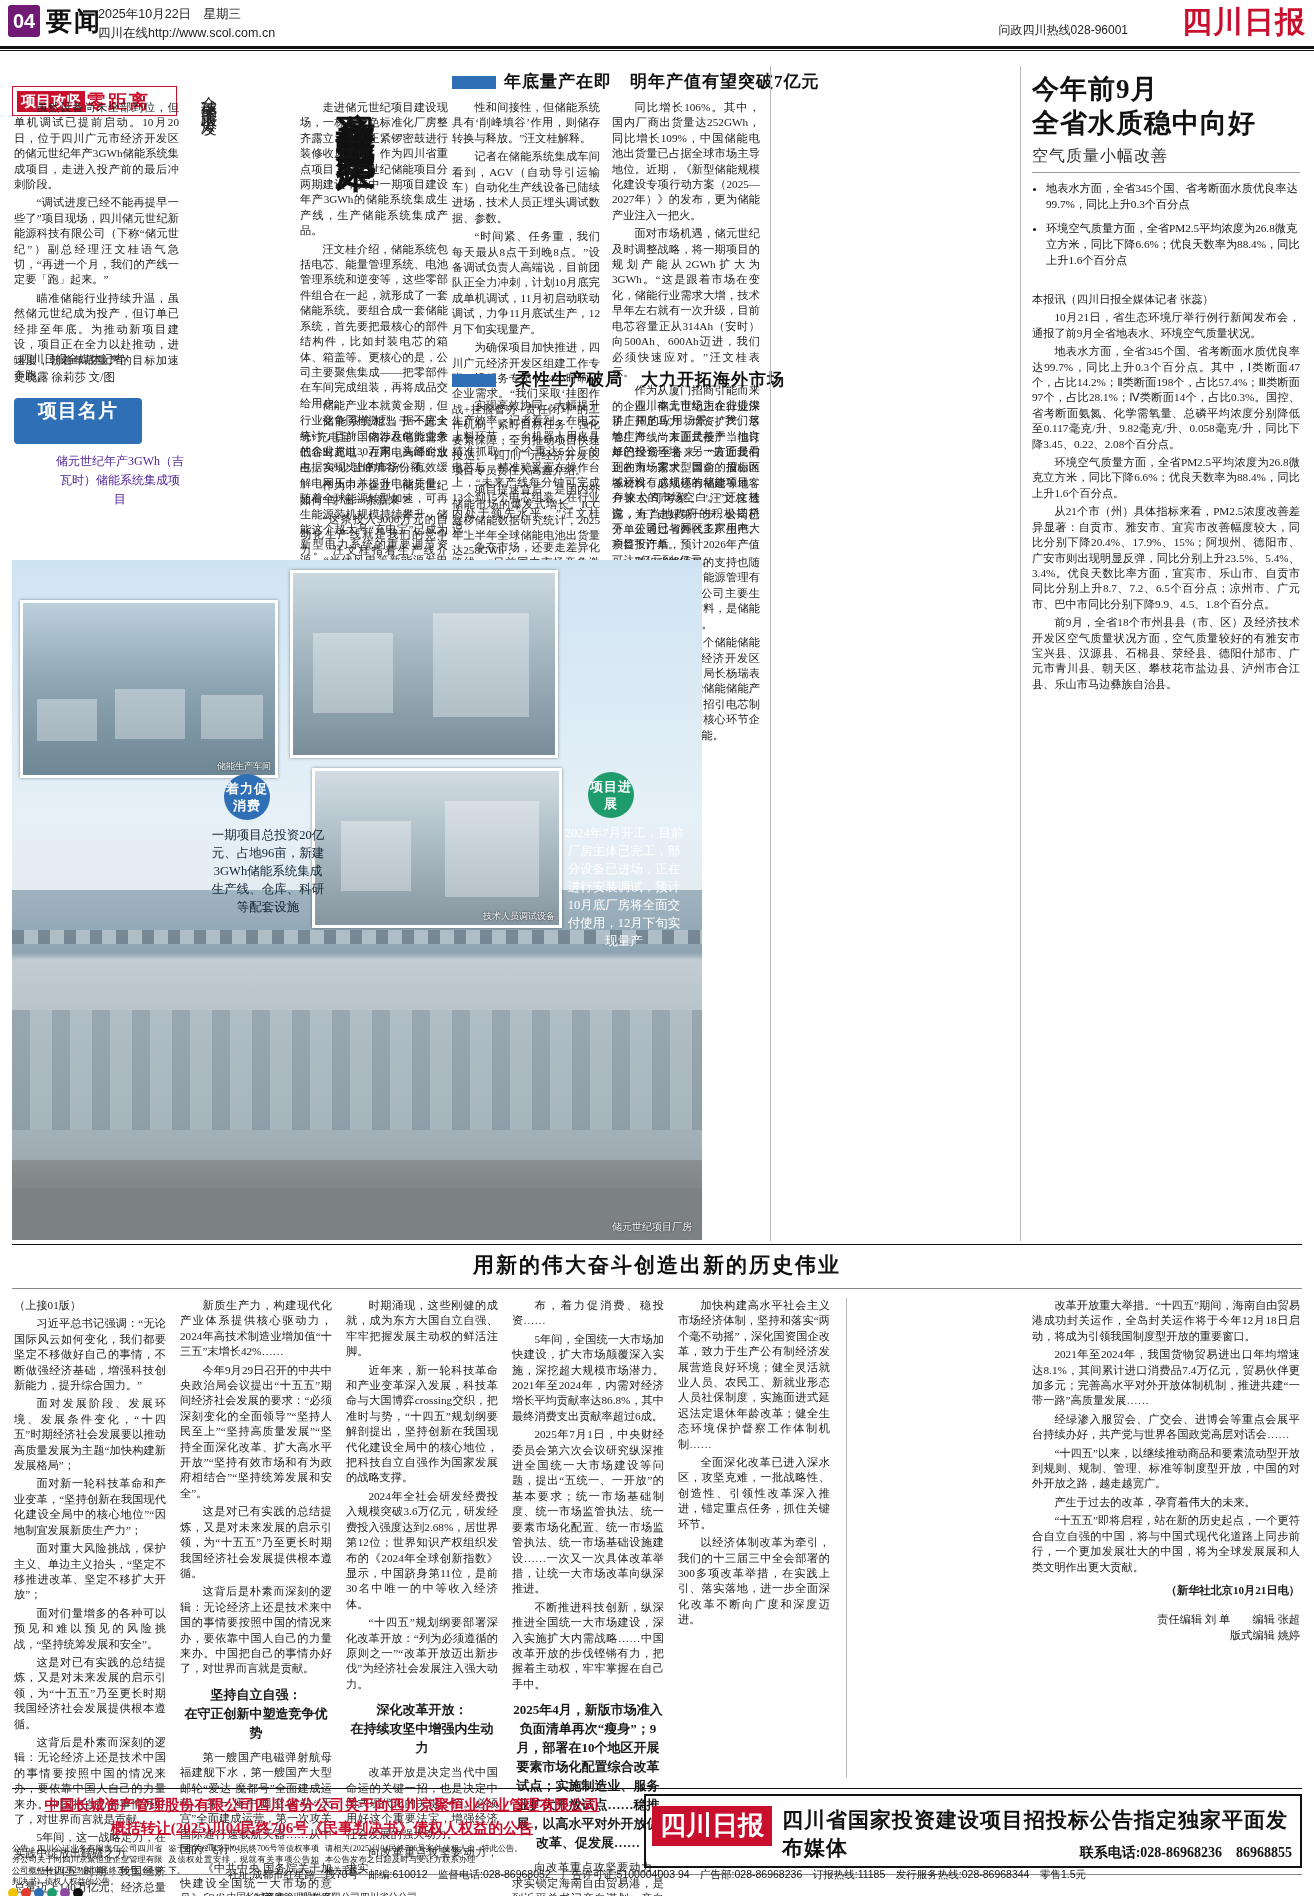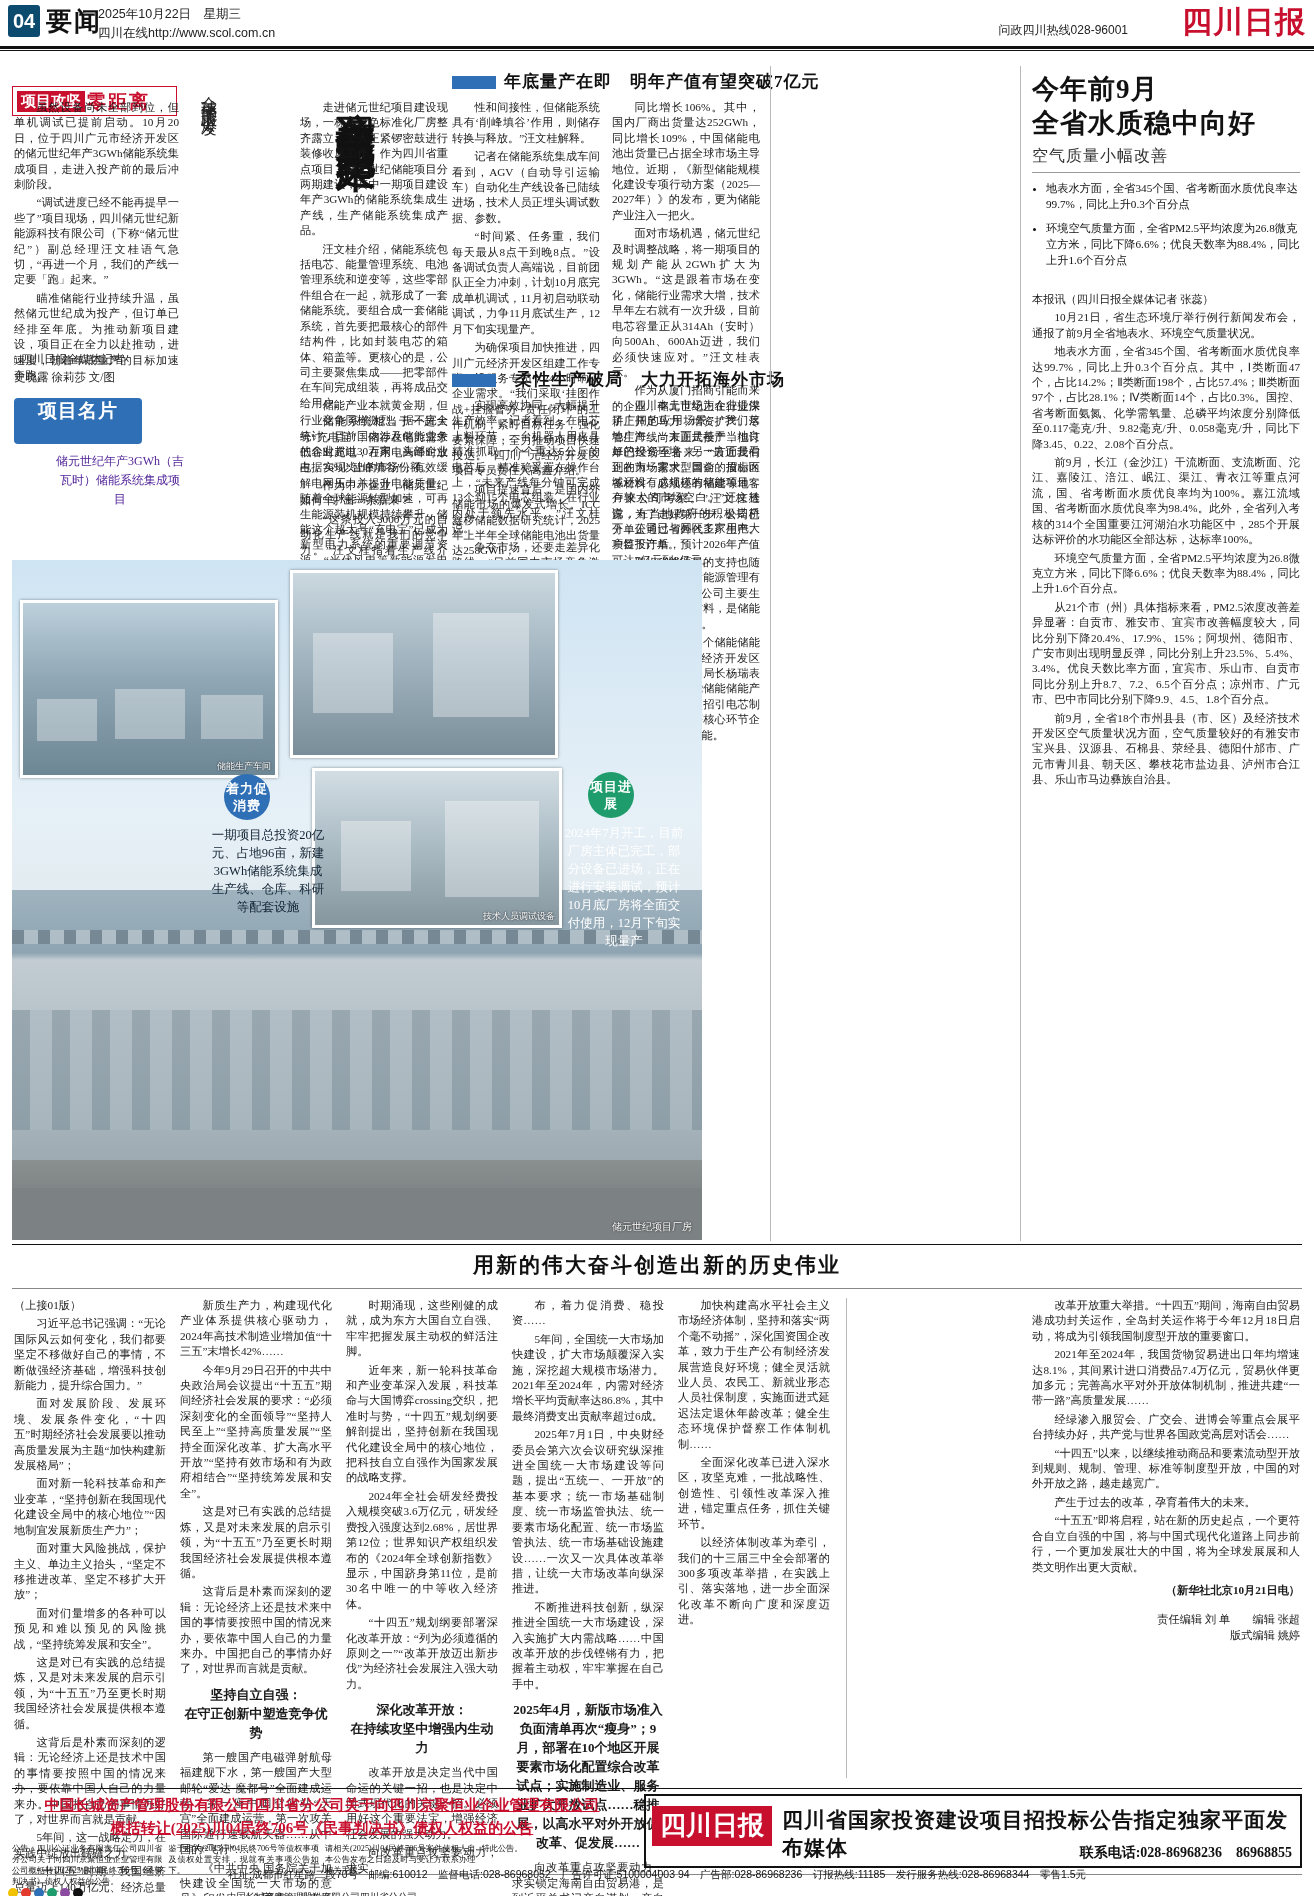--- a/index.html
+++ b/index.html
@@ -11,21 +11,21 @@
     color:#111;
     position:relative;
     overflow:hidden;
   }
   .page { position:relative; width:1314px; height:1896px; }
 
   
   .masthead { position:absolute; left:0; top:0; width:1314px; height:46px; }
   .mast-num {
     position:absolute; left:8px; top:5px; width:32px; height:32px;
-    background:#0c4a6e; color:#fff; border-radius:3px;
+    background:#701a75; color:#fff; border-radius:3px;
     font-family:"Liberation Sans", sans-serif;
     font-size:20px; font-weight:bold; text-align:center; line-height:32px;
   }
   .mast-sec {
     position:absolute; left:46px; top:4px;
     font-size:26px; font-weight:bold; letter-spacing:2px; color:#111;
   }
   .mast-date {
     position:absolute; left:98px; top:6px;
     font-size:12.5px; color:#222;
@@ -293,21 +293,20 @@
 
   <ul style="position:absolute;left:1032px;top:180px;width:268px;margin:0;padding-left:14px;font-size:11.2px;line-height:16px;">
     <li>地表水方面，全省345个国、省考断面水质优良率达99.7%，同比上升0.3个百分点</li>
     <li style="margin-top:8px;">环境空气质量方面，全省PM2.5平均浓度为26.8微克立方米，同比下降6.6%；优良天数率为88.4%，同比上升1.6个百分点</li>
   </ul>
 
   <div class="col-text" style="position:absolute;left:1032px;top:292px;width:268px;">
     <p style="text-indent:0;">本报讯（四川日报全媒体记者 张蕊）</p>
     <p>10月21日，省生态环境厅举行例行新闻发布会，通报了前9月全省地表水、环境空气质量状况。</p>
     <p>地表水方面，全省345个国、省考断面水质优良率达99.7%，同比上升0.3个百分点。其中，Ⅰ类断面47个，占比14.2%；Ⅱ类断面198个，占比57.4%；Ⅲ类断面97个，占比28.1%；Ⅳ类断面14个，占比0.3%。国控、省考断面氨氮、化学需氧量、总磷平均浓度分别降低至0.117毫克/升、9.82毫克/升、0.058毫克/升，同比下降3.45、0.22、2.08个百分点。</p>
-    <p>前9月，长江（金沙江）干流断面、支流断面、沱江、嘉陵江、涪江、岷江、渠江、青衣江等重点河流，国、省考断面水质优良率均为100%。嘉江流域国、省考断面水质优良率为98.4%。此外，全省列入考核的314个全国重要江河湖泊水功能区中，285个开展达标评价的水功能区全部达标，达标率100%。</p>
     <p>环境空气质量方面，全省PM2.5平均浓度为26.8微克立方米，同比下降6.6%；优良天数率为88.4%，同比上升1.6个百分点。</p>
     <p>从21个市（州）具体指标来看，PM2.5浓度改善差异显著：自贡市、雅安市、宜宾市改善幅度较大，同比分别下降20.4%、17.9%、15%；阿坝州、德阳市、广安市则出现明显反弹，同比分别上升23.5%、5.4%、3.4%。优良天数比率方面，宜宾市、乐山市、自贡市同比分别上升8.7、7.2、6.5个百分点；凉州市、广元市、巴中市同比分别下降9.9、4.5、1.8个百分点。</p>
     <p>前9月，全省18个市州县县（市、区）及经济技术开发区空气质量状况方面，空气质量较好的有雅安市宝兴县、汉源县、石棉县、荥经县、德阳什邡市、广元市青川县、朝天区、攀枝花市盐边县、泸州市合江县、乐山市马边彝族自治县。</p>
   </div>
 
   <div class="hrule" style="left:12px;top:1244px;width:1290px;"></div>
   <div class="banner">用新的伟大奋斗创造出新的历史伟业</div>
   <div class="hrule" style="left:12px;top:1288px;width:1290px;background:#888;"></div>
 
   <div class="col-text" style="position:absolute;left:14px;top:1298px;width:152px;">

